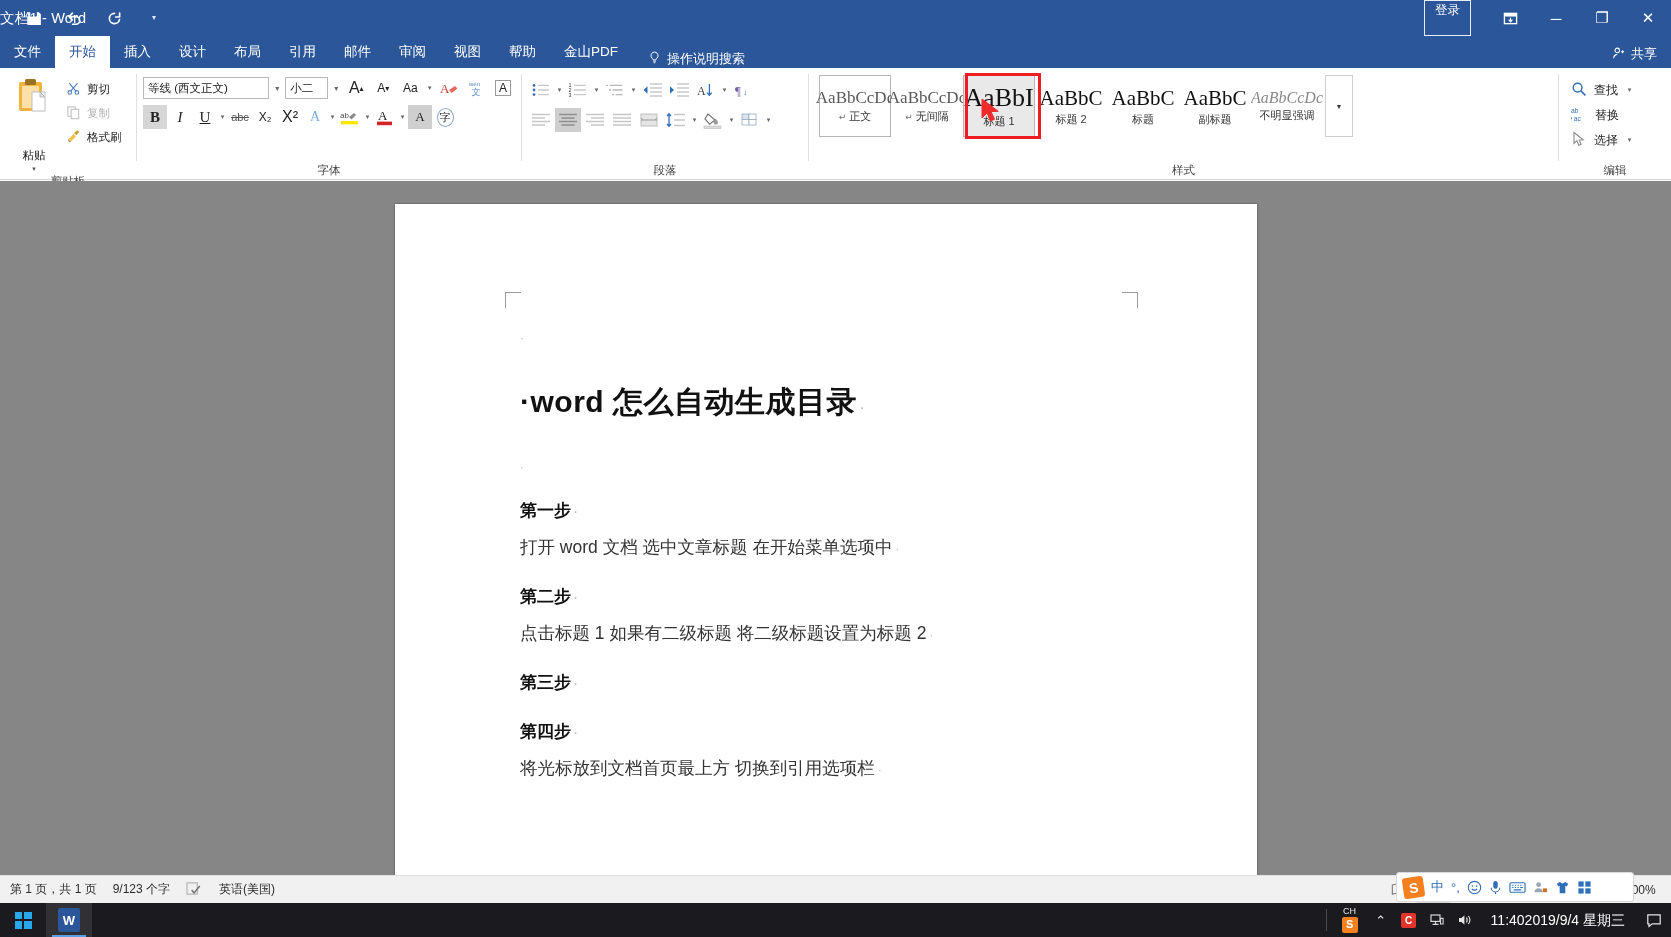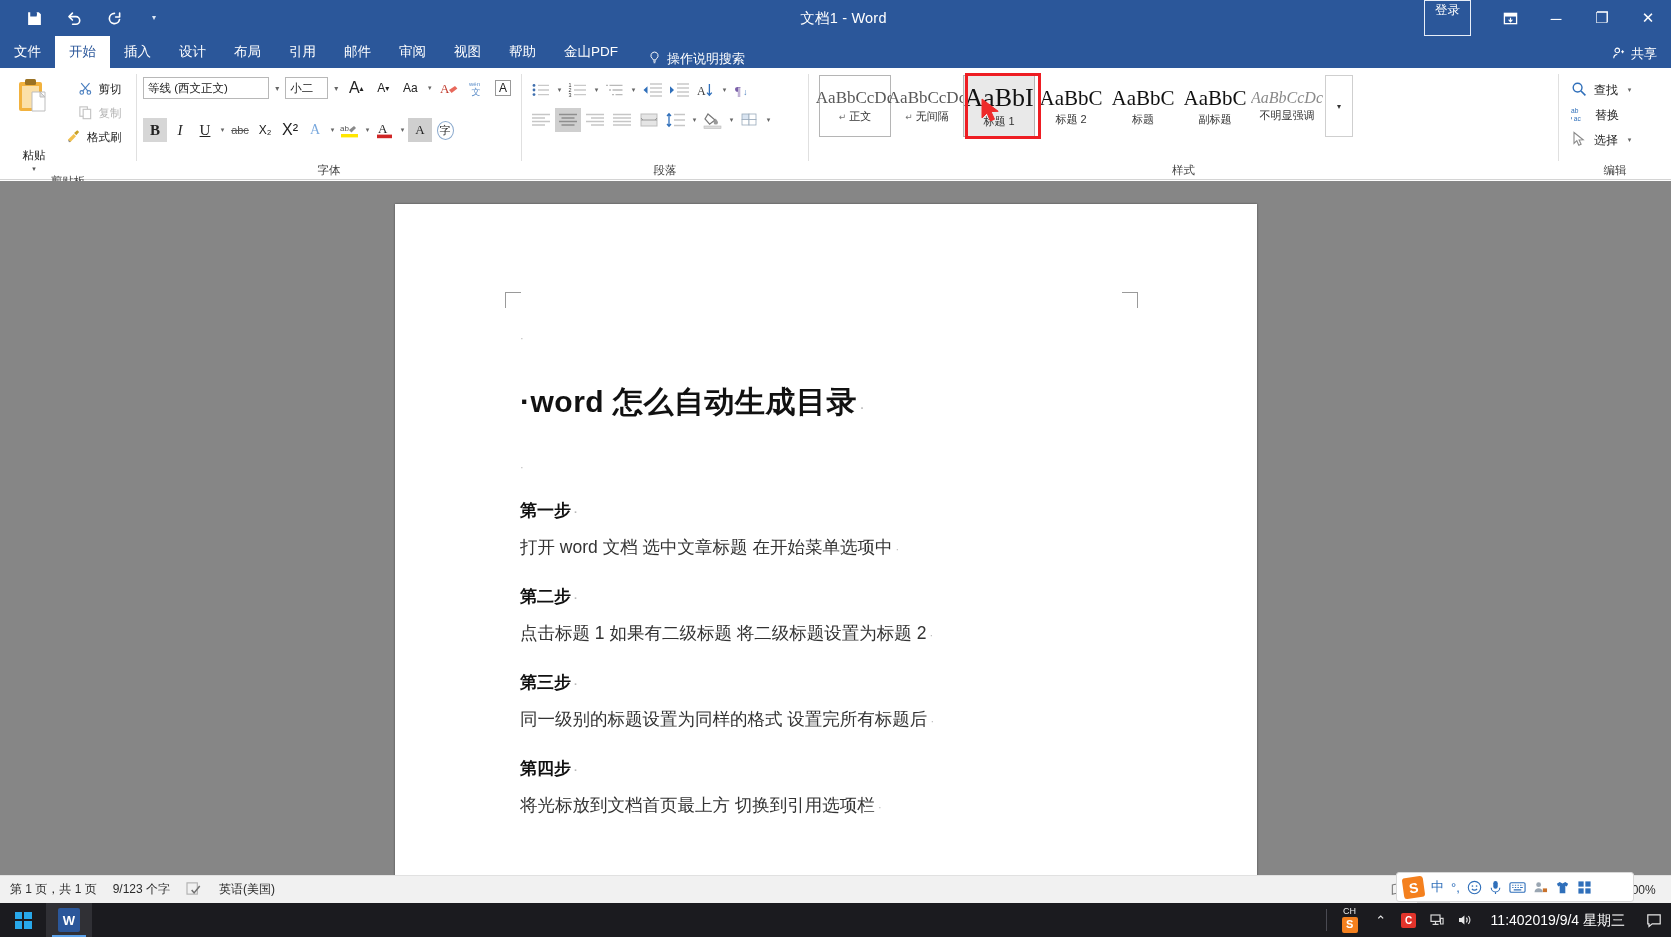--- a/index.html
+++ b/index.html
@@ -18,21 +18,21 @@
     display: flex; align-items: center;
   }
   .qat { display: flex; align-items: center; gap: 0px; padding-left: 14px; }
   .qat-btn {
     width: 40px; height: 30px; display: flex; align-items: center; justify-content: center;
     color: #fff; font-size: 17px; line-height: 1;
   }
   .qat-btn svg { display: block; }
   .qat-caret { font-size: 8px; color: #dce6f4; }
   .title-center {
-    position: absolute; left: 16px; right: 0; text-align: center;
+    position: absolute; left: 0; right: 0; text-align: left;
     font-size: 14.5px; color: #ffffff; letter-spacing: .2px; pointer-events: none;
   }
   .title-right {
     position: absolute; right: 0; top: 0; height: 36px;
     display: flex; gap: 0; padding-left: 24px;
   }
   .signin {
     border: 1px solid #e8eef8; color: #fff; font-size: 12.5px;
     padding: 3px 10px; margin-right: 16px; line-height: 1.1;
   }
@@ -73,27 +73,27 @@
   }
   .group-sep { width: 1px; background: #e0e0e0; margin: 6px 0 18px 0; }
 
   
   .g-clipboard { width: 136px; }
   .paste-btn {
     width: 56px; display: flex; flex-direction: column; align-items: center; gap: 2px;
     padding-top: 4px;
   }
   .paste-label { font-size: 11.5px; color: #222; margin-top: 23px; }
-  .clip-right { display: flex; flex-direction: column; gap: 3px; padding-top: 6px; padding-left: 4px; align-items: flex-end; }
+  .clip-right { display: flex; flex-direction: column; gap: 3px; padding-top: 6px; padding-left: 4px; }
   .clip-item { display: flex; align-items: center; gap: 6px; font-size: 11.5px; color: #222; height: 21px; }
   .clip-item.dim { color: #b4b4b4; }
 
   
   .g-font { width: 384px; }
-  .font-rows { display: flex; flex-direction: column; gap: 18px; width: 100%; padding-top: 3px; }
+  .font-rows { display: flex; flex-direction: column; gap: 5px; width: 100%; padding-top: 3px; }
   .font-row1 { display: flex; align-items: center; gap: 3px; }
   .font-name-box {
     width: 130px; height: 22px; border: 1px solid #b8b8b8; background: #fff;
     font-size: 11.5px; color: #222; padding: 0 4px; display: flex; align-items: center;
   }
   .combo-caret { font-size: 8px; color: #666; padding: 0 3px; }
   .font-size-box {
     width: 44px; height: 22px; border: 1px solid #b8b8b8; background: #fff;
     font-size: 11.5px; color: #222; padding: 0 4px; display: flex; align-items: center;
   }
@@ -662,21 +662,20 @@
         </div>
         <div class="pmark doc-gapmark">·</div>
 
         <div class="doc-h"><span>第一步</span><span class="pmark"> ·</span></div>
         <div class="doc-p"><span>打开 word 文档   选中文章标题 在开始菜单选项中</span><span class="pmark">   ·</span></div>
 
         <div class="doc-h"><span>第二步</span><span class="pmark"> ·</span></div>
         <div class="doc-p"><span>点击标题 1   如果有二级标题 将二级标题设置为标题 2</span><span class="pmark"> ·</span></div>
 
         <div class="doc-h"><span>第三步</span><span class="pmark"> ·</span></div>
-        <div class="doc-p"><span>同一级别的标题设置为同样的格式   设置完所有标题后</span><span class="pmark"> ·</span></div>
 
         <div class="doc-h"><span>第四步</span><span class="pmark"> ·</span></div>
         <div class="doc-p"><span>将光标放到文档首页最上方   切换到引用选项栏</span><span class="pmark">   ·</span></div>
       </div>
     </div>
   </div>
 
   <div class="statusbar">
     <div class="sb-left">
       <span>第 1 页，共 1 页</span>

